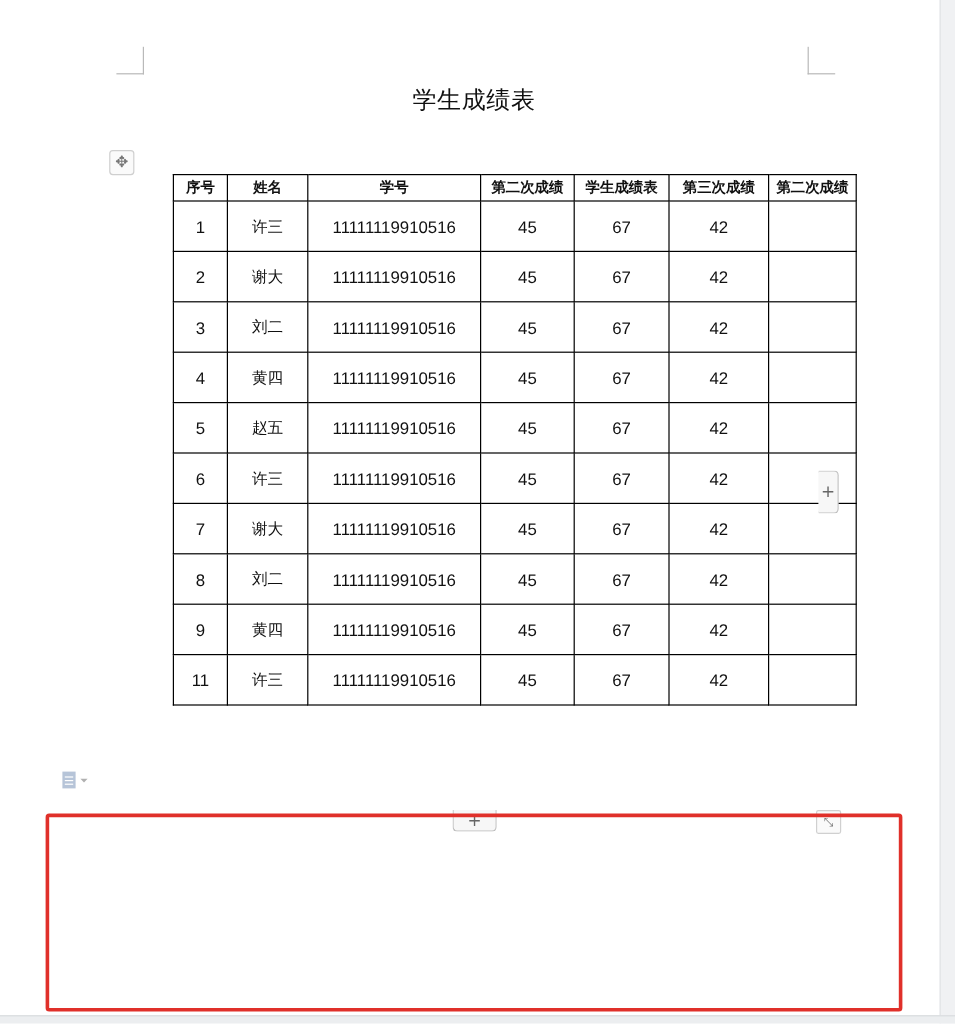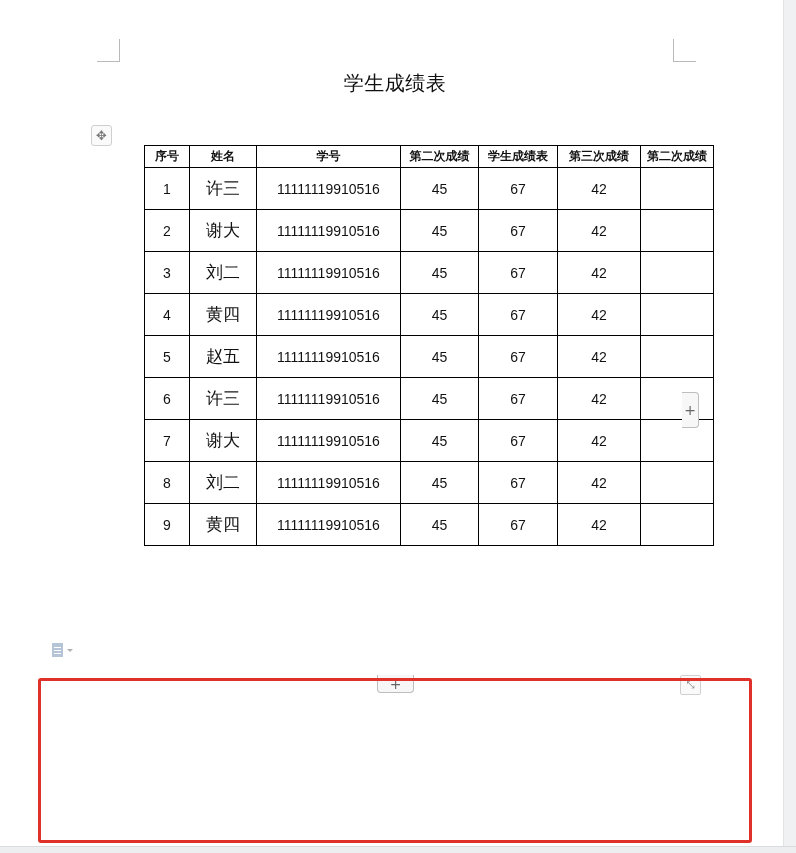--- a/index.html
+++ b/index.html
@@ -11,21 +11,21 @@
   .corner { position:absolute; width:22px; height:22px; border-color:#b9b9b9; border-style:solid; border-width:0; }
   .corner.tl { left:97px; top:39px; border-right-width:1px; border-bottom-width:1px; }
   .corner.tr { left:673px; top:39px; border-left-width:1px; border-bottom-width:1px; }
   .title { position:absolute; left:0; width:790px; top:70px; text-align:center; font-size:20px; font-weight:normal; letter-spacing:0.5px; color:#111; }
   .move-handle { position:absolute; left:91px; top:125px; width:19px; height:19px; border:1px solid #cfcfcf; border-radius:3px; background:#fafafa;
                  display:flex; align-items:center; justify-content:center; font-size:13px; color:#777; }
   table.grid { position:absolute; left:97px; top:145px; border-collapse:collapse; table-layout:fixed;margin-left:47px; }
   table.grid th, table.grid td { border:1px solid #000; text-align:center; padding:0; overflow:hidden; white-space:nowrap; }
   table.grid th { height:21px; font-size:12px; font-weight:bold; }
   table.grid td { height:41px; font-size:14px; font-family:"Liberation Sans", sans-serif; }
-  table.grid td.name { font-family:Liberation Mono, monospace; font-size:17px; }
+  table.grid td.name { font-family:Liberation Mono, monospace; font-size:13px; }
   .add-col { position:absolute; left:682px; top:392px; width:16px; height:34px; border:1px solid #bdbdbd; border-left:none; border-radius:0 4px 4px 0; background:#f7f7f7;
              display:flex; align-items:center; justify-content:center; font-size:14px; color:#666; }
   .add-row { position:absolute; left:377px; top:675px; width:35px; height:17px; border:1px solid #bdbdbd; border-top:none; border-radius:0 0 4px 4px; background:#f7f7f7;
              display:flex; align-items:center; justify-content:center; font-size:14px; color:#666; line-height:1; }
   .resize-handle { position:absolute; left:680px; top:675px; width:19px; height:18px; border:1px solid #d0d0d0; border-radius:2px; background:#fafafa;
                    display:flex; align-items:center; justify-content:center; font-size:10px; color:#777; }
   .para-icon { position:absolute; left:52px; top:643px; display:flex; align-items:center; gap:4px; color:#a9b7cc; }
   .para-icon .doc { width:11px; height:14px; background:#b6c4d8; position:relative; }
   .para-icon .doc:before { content:""; position:absolute; left:2px; top:4px; width:7px; height:1px; background:#fff; box-shadow:0 3px 0 #fff, 0 6px 0 #fff; }
   .para-icon .caret { width:0; height:0; border-left:3px solid transparent; border-right:3px solid transparent; border-top:3px solid #b0b0b0; }
@@ -140,20 +140,29 @@
         </tr>
         <tr>
           <td>9</td>
           <td class="name">黄四</td>
           <td>11111119910516</td>
           <td>45</td>
           <td>67</td>
           <td>42</td>
           <td></td>
         </tr>
+        <tr>
+          <td>11</td>
+          <td class="name">许三</td>
+          <td>11111119910516</td>
+          <td>45</td>
+          <td>67</td>
+          <td>42</td>
+          <td></td>
+        </tr>
       </tbody>
   </table>
 
   <div class="add-col">
     <span>+</span>
   </div>
   <div class="add-row">
     <span>+</span>
   </div>
   <div class="resize-handle">

